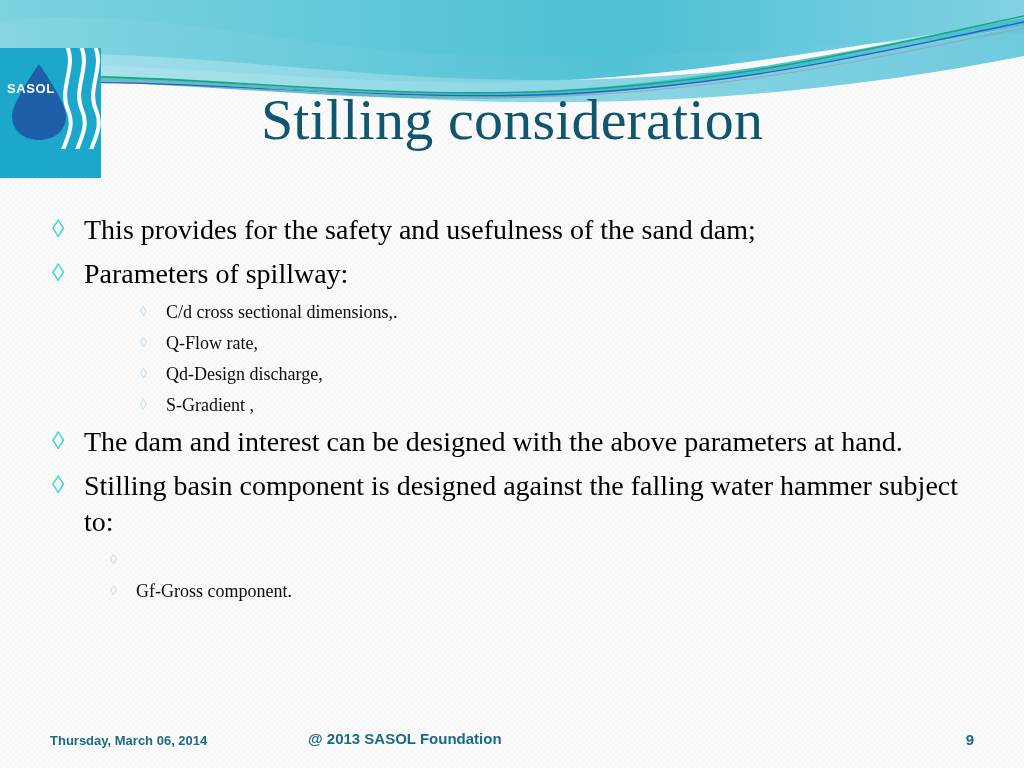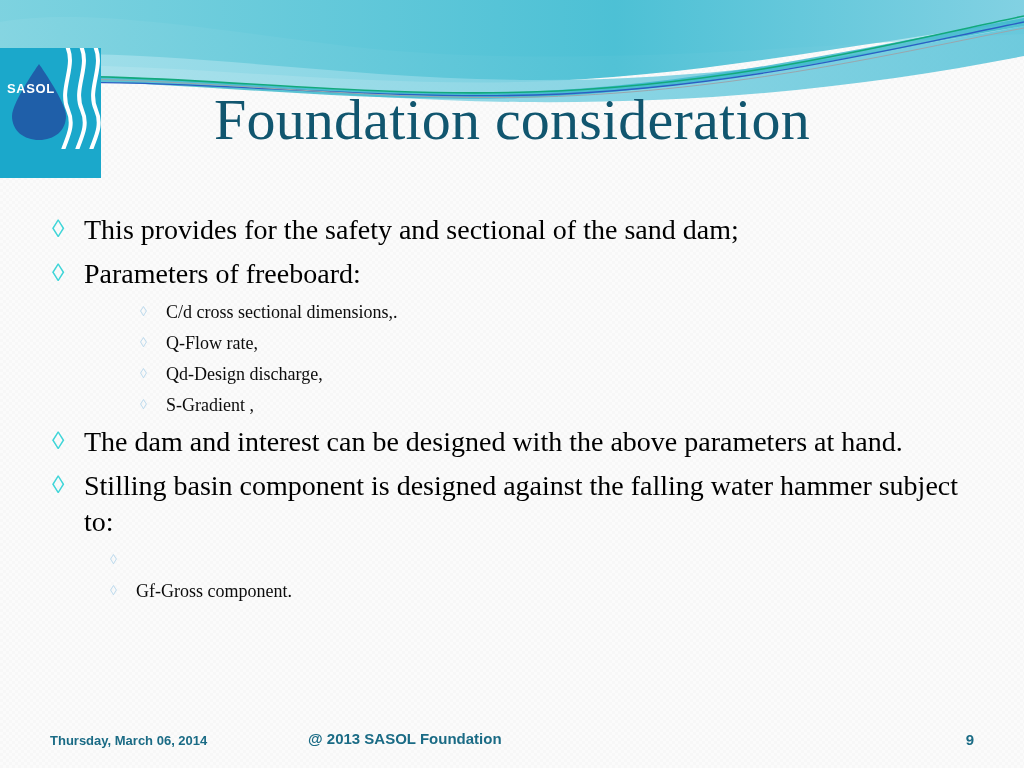--- a/index.html
+++ b/index.html
@@ -217,32 +217,32 @@
       <path d="M31,2 C31,2 58,40 58,54 C58,69 46,78 31,78 C16,78 4,69 4,54 C4,40 31,2 31,2 Z" fill="#1f5fa9"></path>
     </svg>
     <div class="logo-word">SASOL</div>
     <svg class="waves" viewBox="0 0 45 101" preserveAspectRatio="none">
       <path d="M10,-4 C22,18 2,40 12,62 C20,80 8,94 6,106" fill="none" stroke="#ffffff" stroke-width="4"></path>
       <path d="M24,-4 C36,18 16,40 26,62 C34,80 22,94 20,106" fill="none" stroke="#ffffff" stroke-width="4"></path>
       <path d="M38,-4 C50,18 30,40 40,62 C48,80 36,94 34,106" fill="none" stroke="#ffffff" stroke-width="4"></path>
     </svg>
   </div>
 
-  <div id="title">Foundation consideration</div>
+  <div id="title">Stilling consideration</div>
 
   <div id="body">
 
     <div class="bullet-row lvl1">
       <span class="glyph">◊</span>
-      <span class="txt">This provides for the safety and sectional of the sand dam;</span>
-    </div>
-
-    <div class="bullet-row lvl1">
-      <span class="glyph">◊</span>
-      <span class="txt">Parameters of freeboard:</span>
+      <span class="txt">This provides for the safety and usefulness of the sand dam;</span>
+    </div>
+
+    <div class="bullet-row lvl1">
+      <span class="glyph">◊</span>
+      <span class="txt">Parameters of spillway:</span>
     </div>
 
     <div class="lvl2-group indent-deep">
       <div class="bullet-row lvl2">
         <span class="glyph">◊</span>
         <span class="txt">C/d cross sectional dimensions,.</span>
       </div>
       <div class="bullet-row lvl2">
         <span class="glyph">◊</span>
         <span class="txt">Q-Flow rate,</span>

